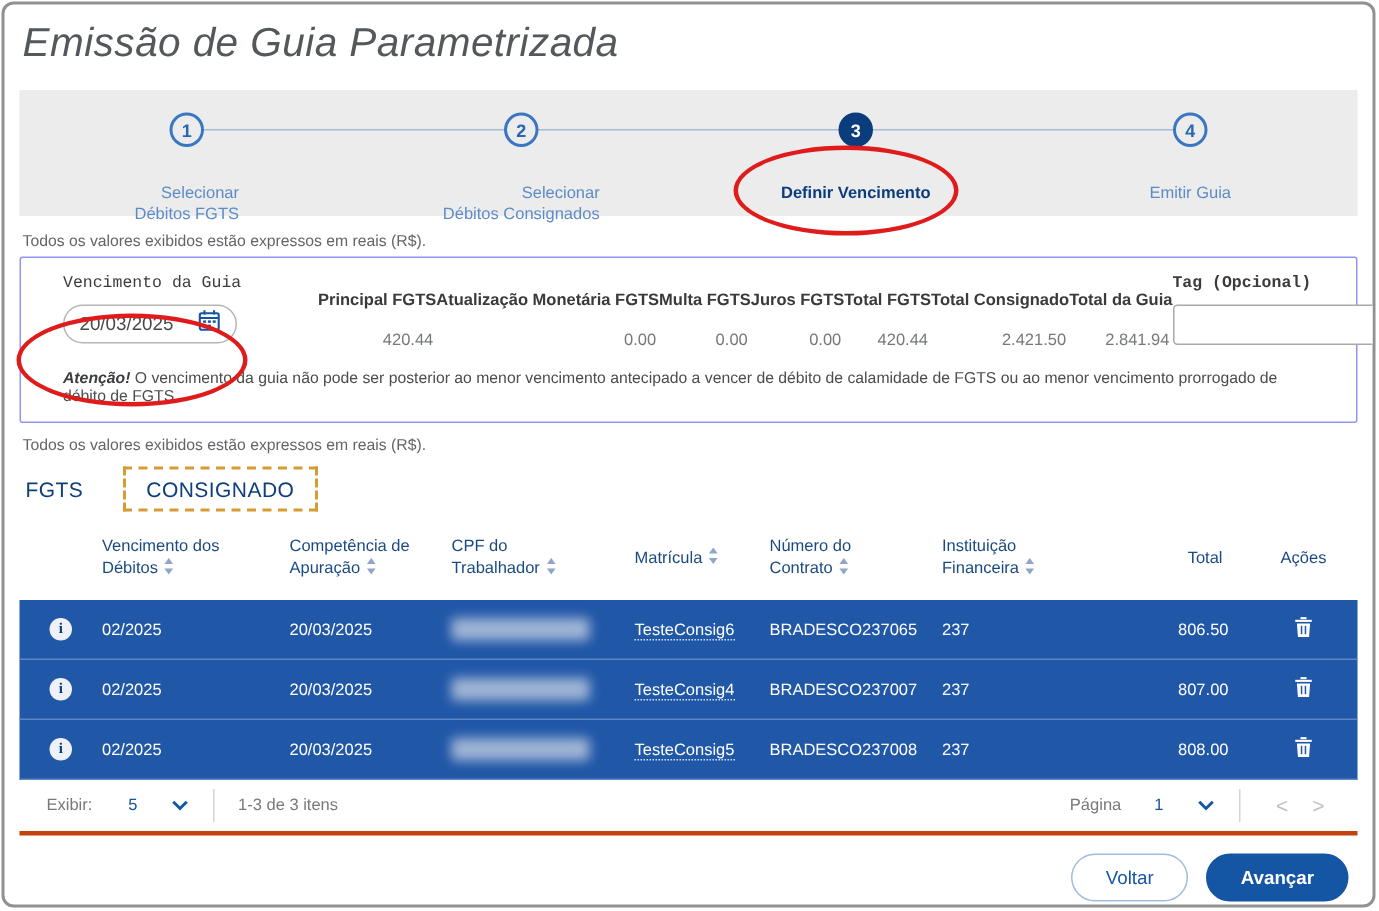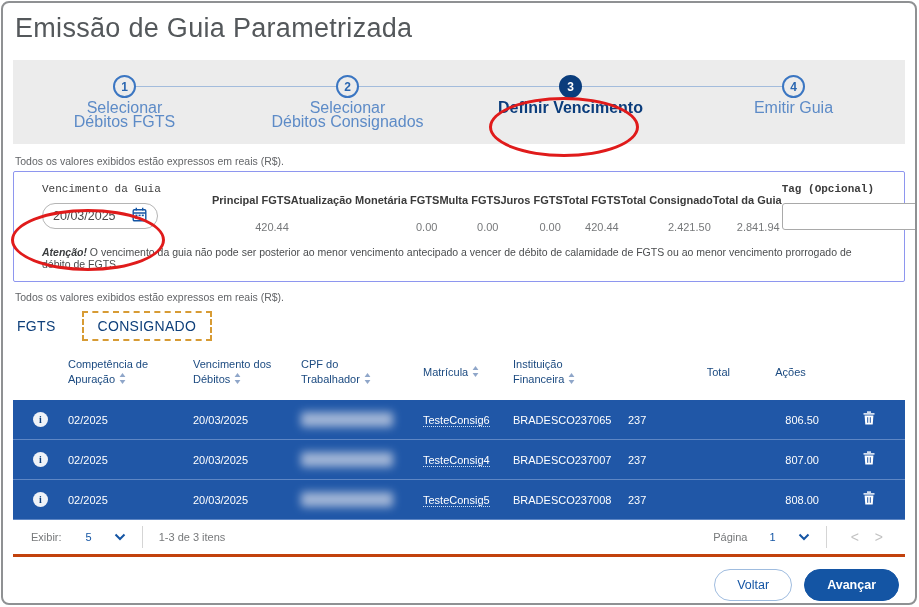--- a/index.html
+++ b/index.html
@@ -1,31 +1,31 @@
 <!DOCTYPE html>
 <html><head>
 <meta charset="utf-8">
 <style>
   * { box-sizing: border-box; margin: 0; padding: 0; }
   html,body { width:919px; height:607px; background:#fff; font-family:"Liberation Sans",sans-serif; }
   .window{ position:absolute; left:1px; top:1px; width:916px; height:604px;
     border:2px solid #8f9193; border-radius:8px; background:#fff; overflow:hidden; }
 
-  .page-title{ margin:10px 0 0 12px; font-size:27px; font-weight:400; color:#54585b; letter-spacing:.3px; }
+  .page-title{ margin:10px 0 0 12px; font-size:27px; font-weight:400; color:#54585b; letter-spacing:.3px;font-style:italic; }
   .page-subtitle{ margin:12px 12px 0; font-size:11px; color:#595d60; }
 
   
   .stepper{ position:relative; margin:16px 10px 0; height:84px; background:#ececec;
     display:grid; grid-template-columns:repeat(4,1fr); padding-top:15px; }
   .stepper-line{ position:absolute; top:26px; left:12.5%; right:12.5%; height:1px; background:#a3bcdc; }
   .step{ position:relative; display:flex; flex-direction:column; align-items:center; z-index:1; }
   .step-circle{ width:23px; height:23px; border-radius:50%; border:2px solid #3b76c2; background:#ececec;
     color:#2a66b0; font-size:12px; font-weight:bold; display:flex; align-items:center; justify-content:center; }
   .step.active .step-circle{ background:#0b3d7c; border-color:#0b3d7c; color:#fff; }
-  .step-label{ margin-top:3px; font-size:16px; line-height:14px; color:#5d8bc7; text-align:center; }
+  .step-label{ margin-top:24px; font-size:11px; line-height:14px; color:#5d8bc7; text-align:right; }
   .step.active .step-label{ color:#0b3d7c; font-weight:bold; }
 
   .values-note{ margin:11px 12px 0; font-size:10.5px; color:#636568; }
 
   
   .panel{ margin:4px 10px 0; border:1px solid #8e96ef; border-radius:2px; padding:9px 0 9px; background:#fff; }
   .panel-top{ display:flex; align-items:flex-start; padding:2px 18px 0 28px; }
   .venc-block{ width:150px; margin-right:20px; flex:none; }
   .field-label{ font-size:11px; color:#3c3c3c; margin-bottom:8px; white-space:nowrap;font-family:Liberation Mono, monospace; }
   .date-field{ width:116px; height:26px; border:1px solid #b5b5b5; border-radius:14px; background:#fff;
@@ -191,42 +191,49 @@
 
   <div class="tabs">
     <div class="tab">FGTS</div>
     <div class="tab focused">CONSIGNADO</div>
   </div>
 
   <div class="table">
     <div class="tgrid thead">
       <div class="th"></div>
       <div class="th">
+        <div>Vencimento dos</div>
+        <div><span>Débitos</span><span class="sort"><svg width="7" height="11" viewBox="0 0 7 11">
+                <path d="M3.5 0 6.4 4 .6 4z" fill="#8fa6c9"></path>
+                <path d="M3.5 11 .6 7 6.4 7z" fill="#8fa6c9"></path>
+              </svg></span></div>
+      </div>
+      <div class="th">
         <div>Competência de</div>
         <div><span>Apuração</span><span class="sort"><svg width="7" height="11" viewBox="0 0 7 11">
                 <path d="M3.5 0 6.4 4 .6 4z" fill="#8fa6c9"></path>
                 <path d="M3.5 11 .6 7 6.4 7z" fill="#8fa6c9"></path>
               </svg></span></div>
       </div>
       <div class="th">
-        <div>Vencimento dos</div>
-        <div><span>Débitos</span><span class="sort"><svg width="7" height="11" viewBox="0 0 7 11">
-                <path d="M3.5 0 6.4 4 .6 4z" fill="#8fa6c9"></path>
-                <path d="M3.5 11 .6 7 6.4 7z" fill="#8fa6c9"></path>
-              </svg></span></div>
-      </div>
-      <div class="th">
         <div>CPF do</div>
         <div><span>Trabalhador</span><span class="sort"><svg width="7" height="11" viewBox="0 0 7 11">
                 <path d="M3.5 0 6.4 4 .6 4z" fill="#8fa6c9"></path>
                 <path d="M3.5 11 .6 7 6.4 7z" fill="#8fa6c9"></path>
               </svg></span></div>
       </div>
       <div class="th">
         <div><span>Matrícula</span><span class="sort"><svg width="7" height="11" viewBox="0 0 7 11">
+                <path d="M3.5 0 6.4 4 .6 4z" fill="#8fa6c9"></path>
+                <path d="M3.5 11 .6 7 6.4 7z" fill="#8fa6c9"></path>
+              </svg></span></div>
+      </div>
+      <div class="th">
+        <div>Número do</div>
+        <div><span>Contrato</span><span class="sort"><svg width="7" height="11" viewBox="0 0 7 11">
                 <path d="M3.5 0 6.4 4 .6 4z" fill="#8fa6c9"></path>
                 <path d="M3.5 11 .6 7 6.4 7z" fill="#8fa6c9"></path>
               </svg></span></div>
       </div>
       <div class="th">
         <div>Instituição</div>
         <div><span>Financeira</span><span class="sort"><svg width="7" height="11" viewBox="0 0 7 11">
                 <path d="M3.5 0 6.4 4 .6 4z" fill="#8fa6c9"></path>
                 <path d="M3.5 11 .6 7 6.4 7z" fill="#8fa6c9"></path>
               </svg></span></div>

